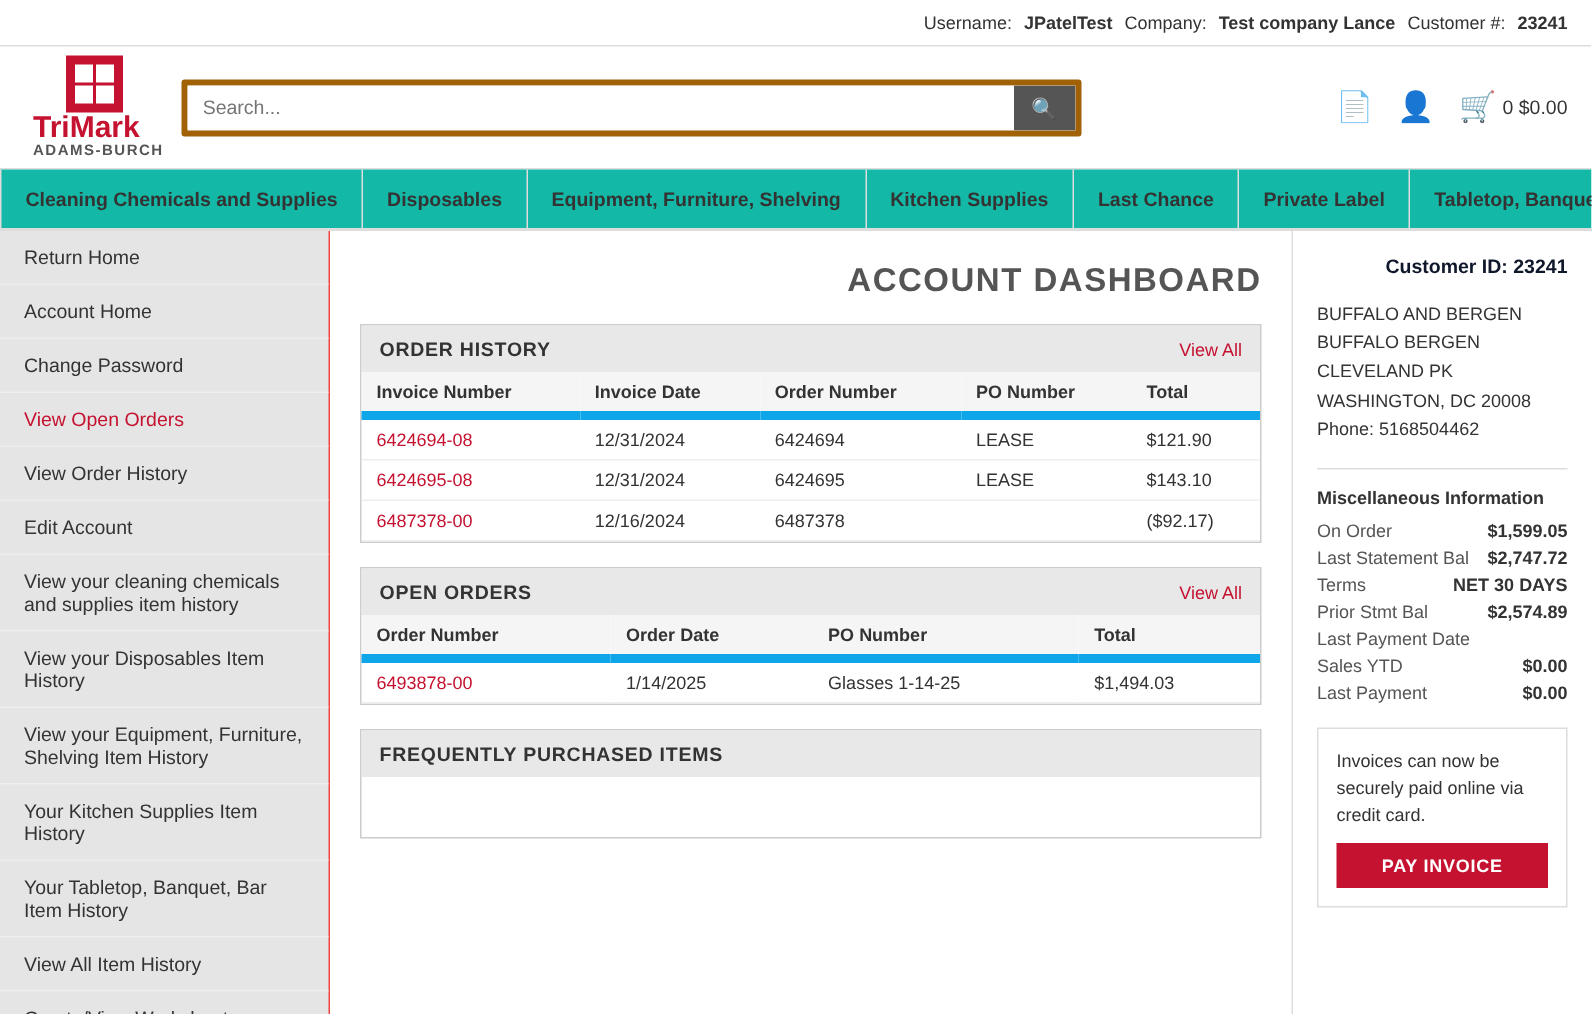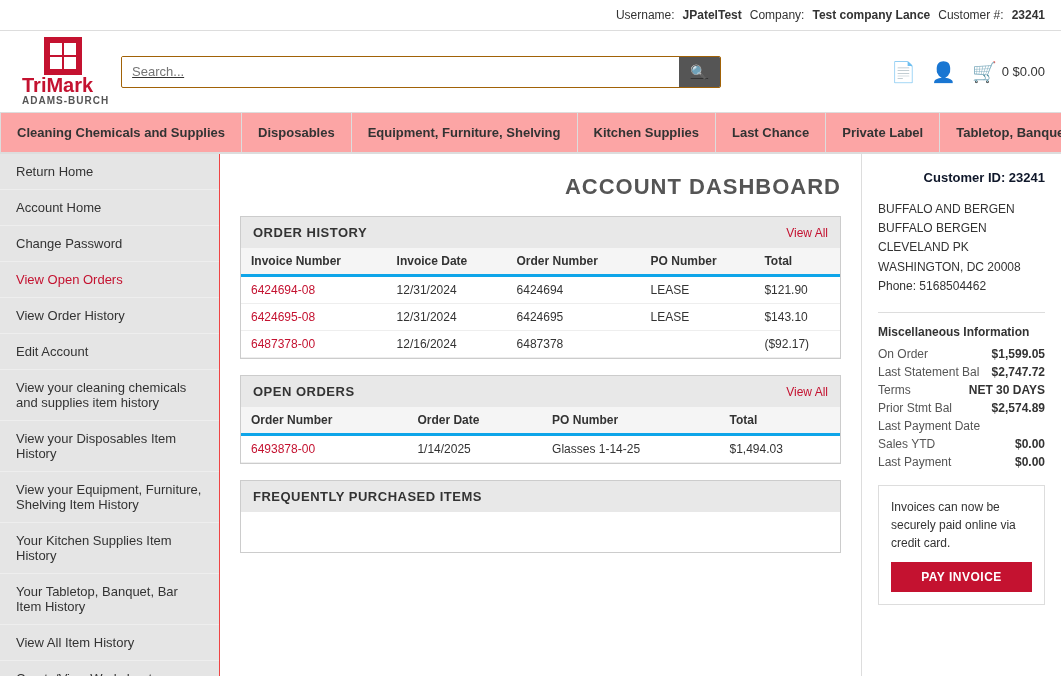--- a/index.html
+++ b/index.html
@@ -50,26 +50,25 @@
     .header-row {
       display: flex;
       align-items: center;
       padding: 6px 16px;
       gap: 12px;
       border-bottom: 1px solid #ddd;
     }
     .search-wrapper {
       display: flex;
       align-items: center;
-      border: 1px solid #a16207;
+      border: 4px solid #a16207;
       border-radius: 2px;
       overflow: hidden;
       flex: 1;
       max-width: 600px;
-      text-decoration: underline;
     }
     .search-wrapper input {
       border: none;
       outline: none;
       padding: 7px 10px;
       font-size: 13px;
       flex: 1;
     }
     .search-wrapper button {
       background: #555;
@@ -95,21 +94,21 @@
       align-items: center;
       gap: 4px;
       color: #333;
       font-size: 13px;
       cursor: pointer;
     }
     .cart-icon { font-size: 20px; color: #555; }
 
     
     .nav-bar {
-      background: #fca5a5;
+      background: #14b8a6;
       border-bottom: 2px solid #ddd;
       display: flex;
       align-items: stretch;
     }
     .nav-item {
       padding: 12px 16px;
       font-size: 13px;
       font-weight: bold;
       color: #333;
       cursor: pointer;
@@ -184,21 +183,21 @@
     
     table {
       width: 100%;
       border-collapse: collapse;
     }
     th {
       background: #f5f5f5;
       text-align: left;
       padding: 6px 10px;
       font-size: 12px;
-      border-bottom: 3px solid #0ea5e9;
+      border-bottom: 6px solid #0ea5e9;
       color: #333;
     }
     td {
       padding: 6px 10px;
       font-size: 12px;
       border-bottom: 1px solid #eee;
     }
     td a { color: #c41230; text-decoration: none; }
 
     

